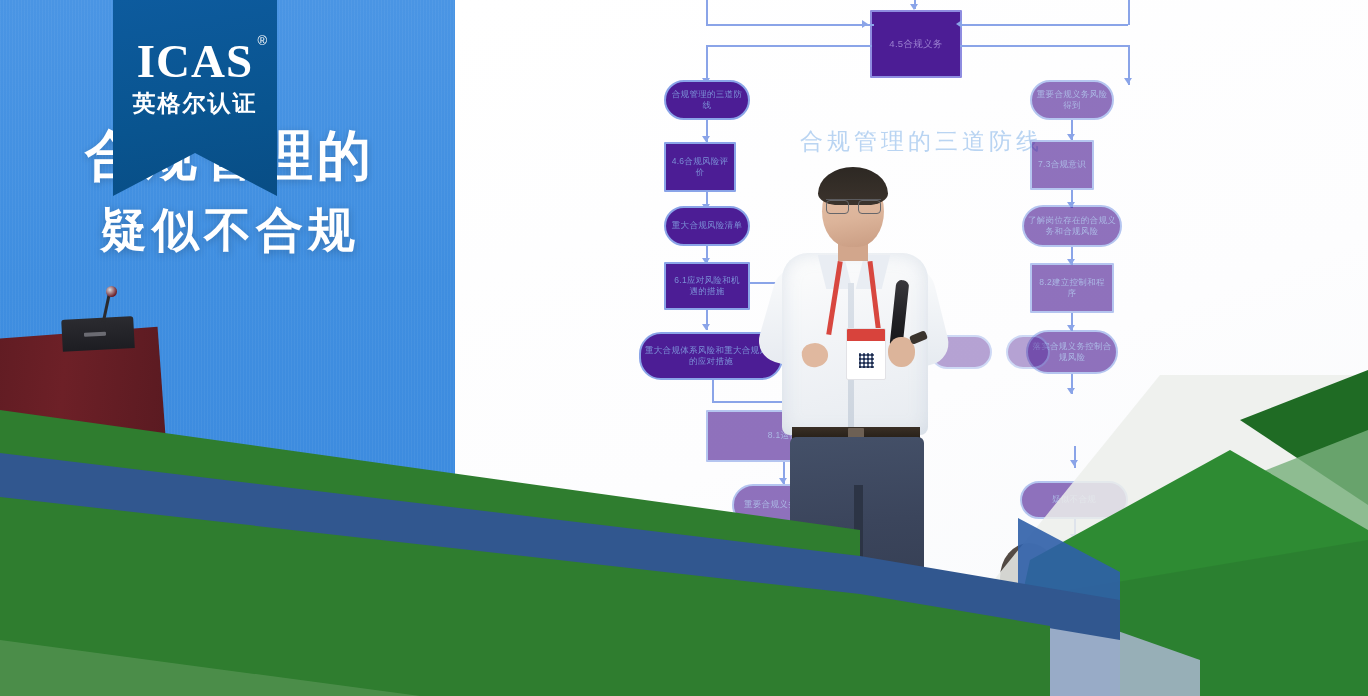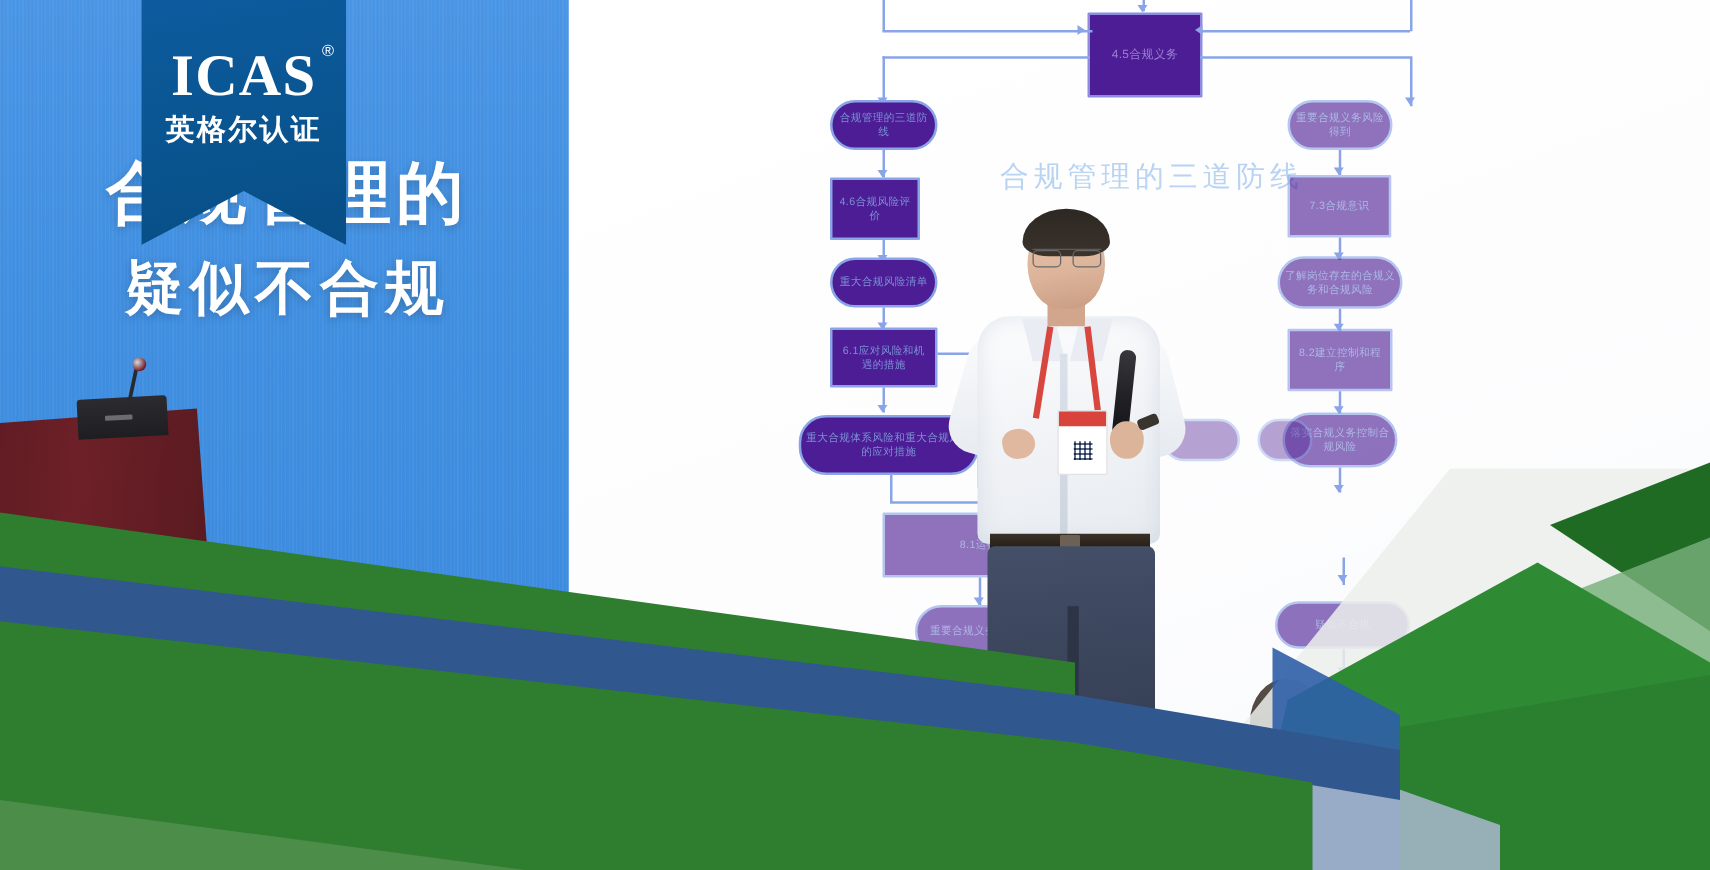--- a/index.html
+++ b/index.html
@@ -362,21 +362,21 @@
     <div class="node round faded" style="left:732px; top:484px; width:112px; height:42px;">重要合规义务风险得到</div>
     <div class="line v" style="left:789px; top:526px; height:22px;"></div>
     <div class="arrow-d" style="left:785px; top:540px;"></div>
 
     <div class="node rect very-faded" style="left:756px; top:548px; width:96px; height:46px;">监视测量评价</div>
 
     <div class="node round faded" style="left:1030px; top:80px; width:84px; height:40px;">重要合规义务风险得到</div>
     <div class="line v" style="left:1071px; top:120px; height:20px;"></div>
     <div class="arrow-d" style="left:1067px; top:134px;"></div>
 
-    <div class="node rect faded" style="left:1030px; top:140px; width:83px; height:50px;">7.3合规意识</div>
+    <div class="node rect faded" style="left:1030px; top:140px; width:64px; height:50px;">7.3合规意识</div>
     <div class="line v" style="left:1071px; top:190px; height:18px;"></div>
     <div class="arrow-d" style="left:1067px; top:202px;"></div>
 
     <div class="node round faded" style="left:1022px; top:205px; width:100px; height:42px;">了解岗位存在的合规义务和合规风险</div>
     <div class="line v" style="left:1071px; top:247px; height:18px;"></div>
     <div class="arrow-d" style="left:1067px; top:259px;"></div>
 
     <div class="node rect faded" style="left:1030px; top:263px; width:84px; height:50px;">8.2建立控制和程序</div>
     <div class="line v" style="left:1071px; top:313px; height:18px;"></div>
     <div class="arrow-d" style="left:1067px; top:325px;"></div>

